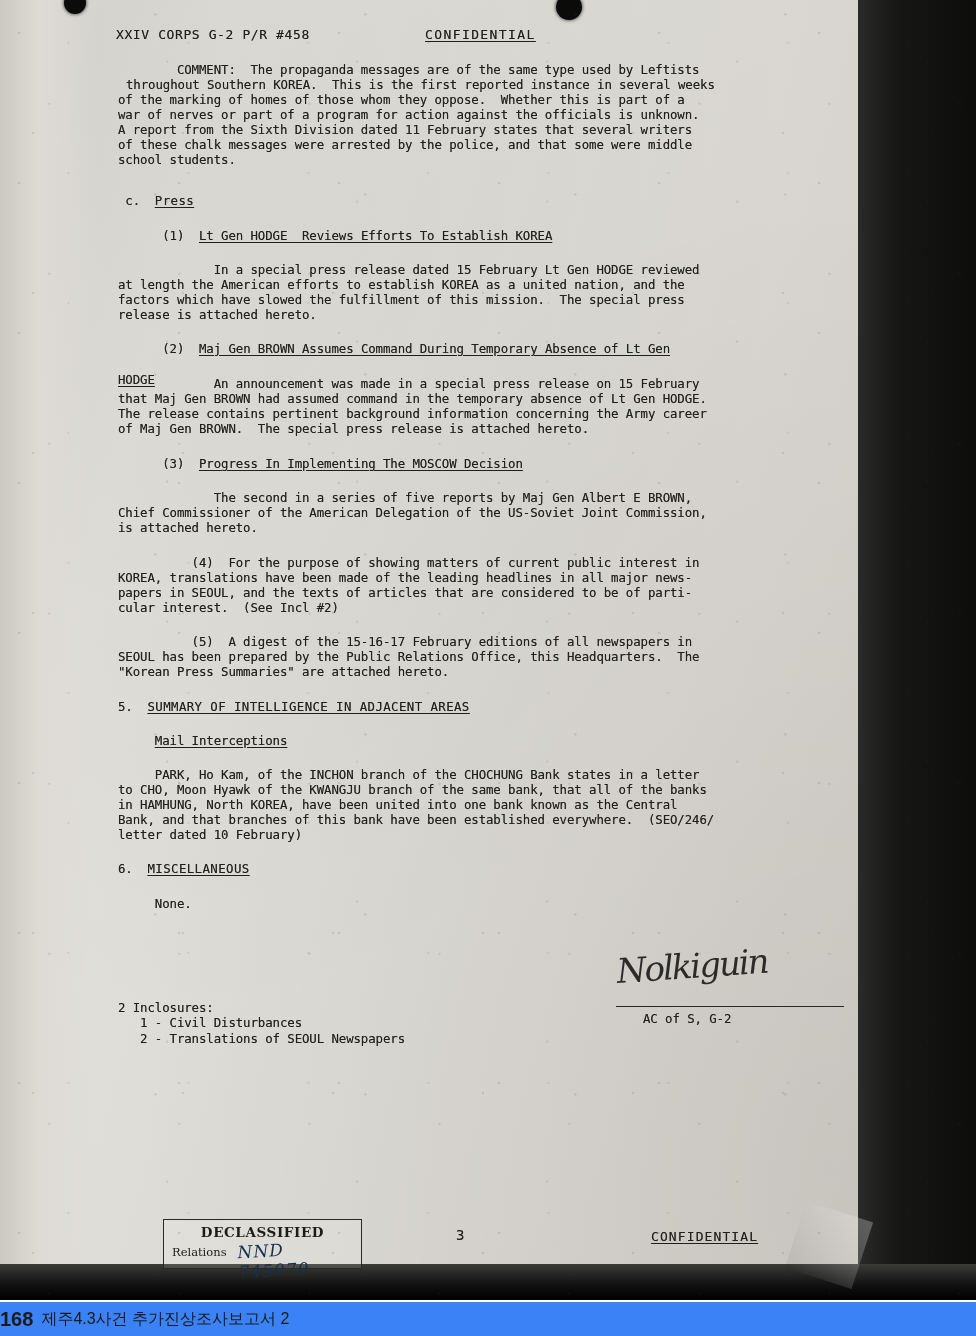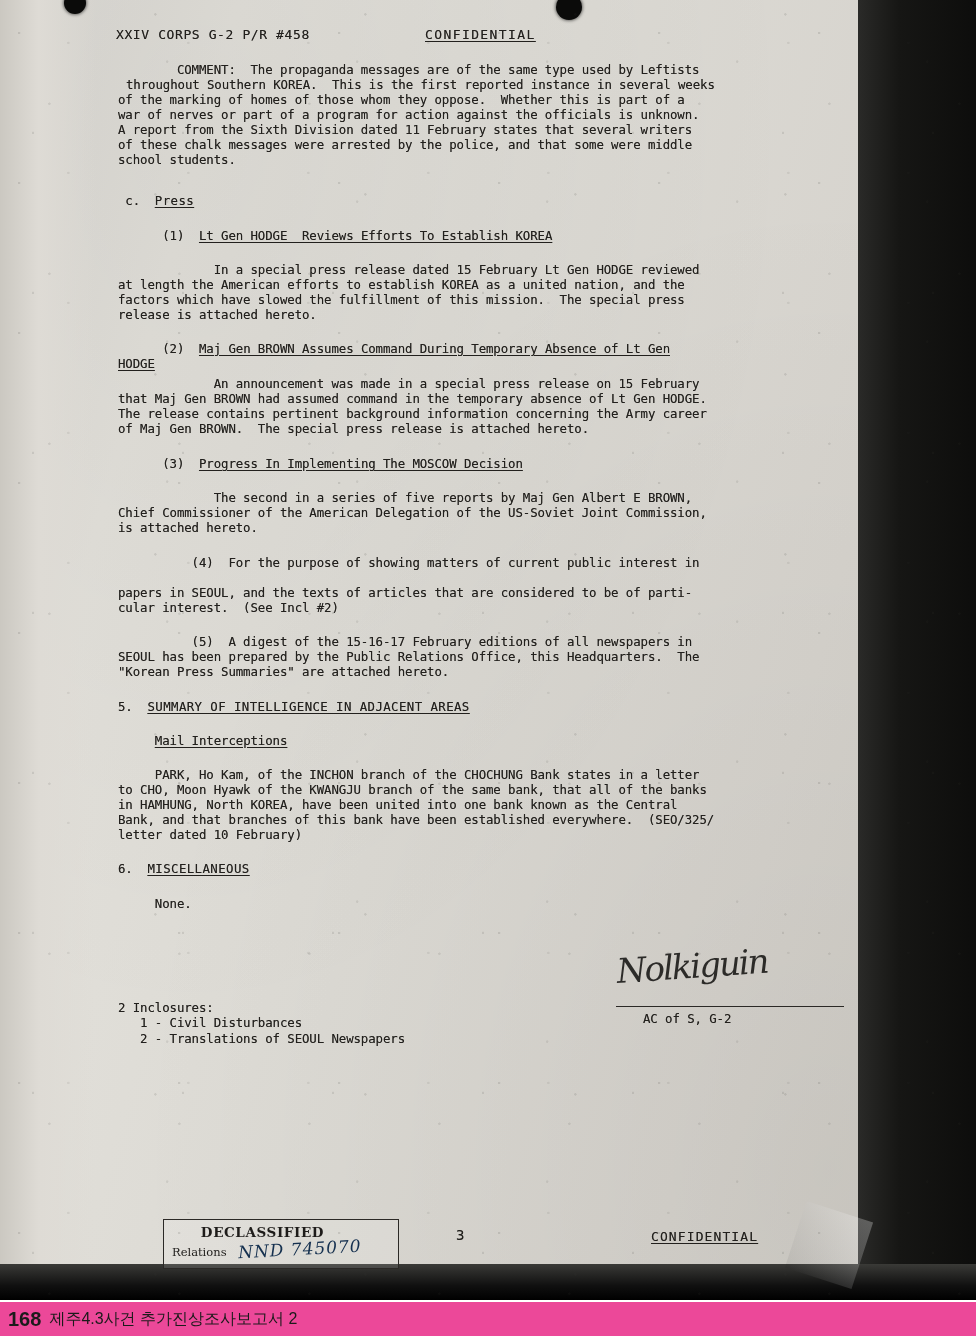--- a/index.html
+++ b/index.html
@@ -99,21 +99,20 @@
   .u  { text-decoration: underline; text-underline-offset: 2px; }
   .hdr { letter-spacing: .6px; }
 
   
   #stamp {
     position: absolute;
     left: 163px; top: 1219px;
     width: 197px; height: 48px;
     border: 1.6px solid #2b2926;
     background: rgba(255,255,255,0.12);
-    padding-left: 37px;
   }
   #stamp .s1 {
     position: absolute; left: 0; top: 4px; width: 197px;
     text-align: center;
     font-family: "DejaVu Serif", serif;
     font-weight: bold;
     font-size: 13.5px;
     letter-spacing: .6px;
     color: #1e1c1a;
   }
@@ -152,28 +151,28 @@
     left: 616px; top: 1006px;
     width: 228px;
     border-bottom: 1.3px solid #2b2926;
   }
 
   
   #caption {
     position: absolute;
     left: 0; top: 1302px;
     width: 976px; height: 34px;
-    background: #ec4899;
+    background: #3b82f6;
     color: #1b1b1b;
     font-family: "Liberation Sans", sans-serif;
     font-size: 16px;
     display: flex;
     align-items: center;
     gap: 8px;
-    padding-left: 8px;
+    padding-left: 0;
     box-sizing: border-box;
   }
   #caption .pg {
     font-weight: bold;
     font-size: 20px;
   }
 </style>
 </head>
 <body>
 
@@ -202,45 +201,46 @@
 
     <div class="ln" style="left:118px; top:193px;"> c.  <span class="u" style="letter-spacing:.4px;">Press</span></div>
 
     <div class="ln" style="left:118px; top:228px;">      (1)  <span class="u">Lt Gen HODGE  Reviews Efforts To Establish KOREA</span></div>
     <div class="ln" style="left:118px; top:262px;">             In a special press release dated 15 February Lt Gen HODGE reviewed</div>
     <div class="ln" style="left:118px; top:277px;">at length the American efforts to establish KOREA as a united nation, and the</div>
     <div class="ln" style="left:118px; top:292px;">factors which have slowed the fulfillment of this mission.  The special press</div>
     <div class="ln" style="left:118px; top:307px;">release is attached hereto.</div>
 
     <div class="ln" style="left:118px; top:341px;">      (2)  <span class="u">Maj Gen BROWN Assumes Command During Temporary Absence of Lt Gen</span></div>
-    <div class="ln u" style="left:118px; top:356px;text-align:right;">HODGE</div>
+    <div class="ln u" style="left:118px; top:372px;text-align:right;">HODGE</div>
     <div class="ln" style="left:118px; top:376px;">             An announcement was made in a special press release on 15 February</div>
     <div class="ln" style="left:118px; top:391px;">that Maj Gen BROWN had assumed command in the temporary absence of Lt Gen HODGE.</div>
     <div class="ln" style="left:118px; top:406px;">The release contains pertinent background information concerning the Army career</div>
     <div class="ln" style="left:118px; top:421px;">of Maj Gen BROWN.  The special press release is attached hereto.</div>
 
     <div class="ln" style="left:118px; top:456px;">      (3)  <span class="u">Progress In Implementing The MOSCOW Decision</span></div>
     <div class="ln" style="left:118px; top:490px;">             The second in a series of five reports by Maj Gen Albert E BROWN,</div>
     <div class="ln" style="left:118px; top:505px;">Chief Commissioner of the American Delegation of the US-Soviet Joint Commission,</div>
     <div class="ln" style="left:118px; top:520px;">is attached hereto.</div>
 
     <div class="ln" style="left:118px; top:555px;">          (4)  For the purpose of showing matters of current public interest in</div>
+    <div class="ln" style="left:118px; top:570px;">KOREA, translations have been made of the leading headlines in all major news-</div>
     <div class="ln" style="left:118px; top:585px;">papers in SEOUL, and the texts of articles that are considered to be of parti-</div>
     <div class="ln" style="left:118px; top:600px;">cular interest.  (See Incl #2)</div>
 
     <div class="ln" style="left:118px; top:634px;">          (5)  A digest of the 15-16-17 February editions of all newspapers in</div>
     <div class="ln" style="left:118px; top:649px;">SEOUL has been prepared by the Public Relations Office, this Headquarters.  The</div>
     <div class="ln" style="left:118px; top:664px;">"Korean Press Summaries" are attached hereto.</div>
 
     <div class="ln" style="left:118px; top:699px;">5.  <span class="u" style="letter-spacing:.4px;">SUMMARY OF INTELLIGENCE IN ADJACENT AREAS</span></div>
     <div class="ln" style="left:118px; top:733px;">     <span class="u">Mail Interceptions</span></div>
     <div class="ln" style="left:118px; top:767px;">     PARK, Ho Kam, of the INCHON branch of the CHOCHUNG Bank states in a letter</div>
     <div class="ln" style="left:118px; top:782px;">to CHO, Moon Hyawk of the KWANGJU branch of the same bank, that all of the banks</div>
     <div class="ln" style="left:118px; top:797px;">in HAMHUNG, North KOREA, have been united into one bank known as the Central</div>
-    <div class="ln" style="left:118px; top:812px;">Bank, and that branches of this bank have been established everywhere.  (SEO/325/</div>
+    <div class="ln" style="left:118px; top:812px;">Bank, and that branches of this bank have been established everywhere.  (SEO/246/</div>
     <div class="ln" style="left:118px; top:827px;">letter dated 10 February)</div>
 
     <div class="ln" style="left:118px; top:861px;">6.  <span class="u" style="letter-spacing:.4px;">MISCELLANEOUS</span></div>
     <div class="ln" style="left:118px; top:896px;">     None.</div>
 
     <div class="ln" style="left:118px; top:1000px;">2 Inclosures:</div>
     <div class="ln" style="left:118px; top:1015px;">   1 - Civil Disturbances</div>
     <div class="ln" style="left:118px; top:1031px;">   2 - Translations of SEOUL Newspapers</div>
 
     <div id="signature">Nolkiguin</div>

